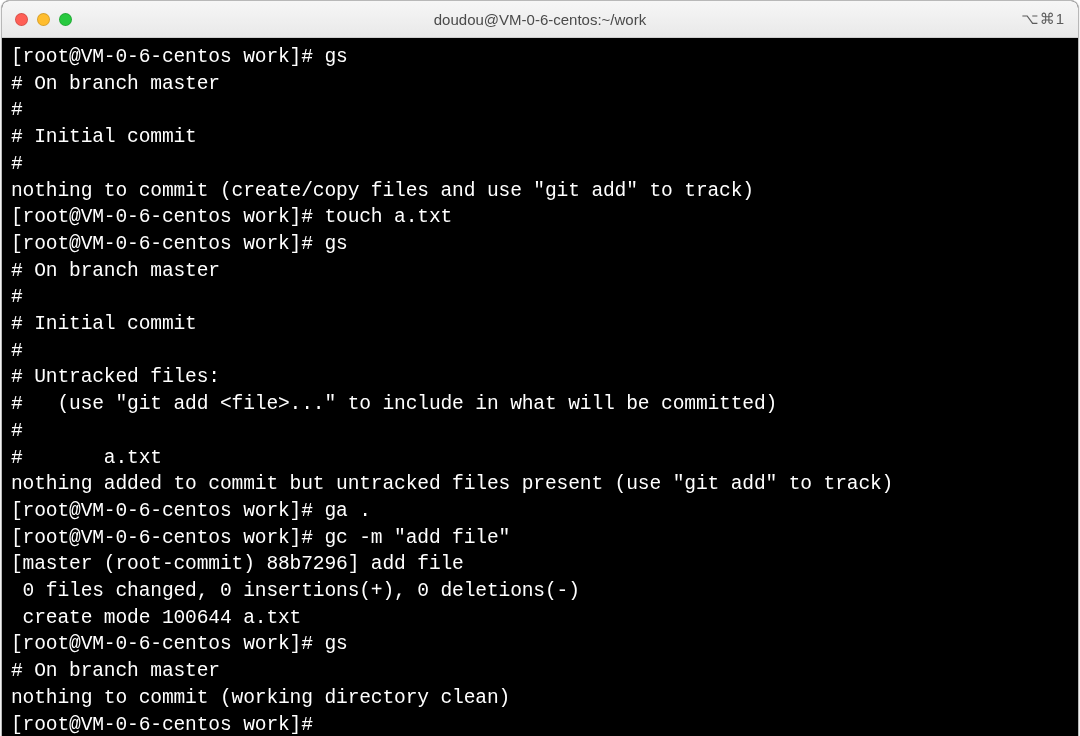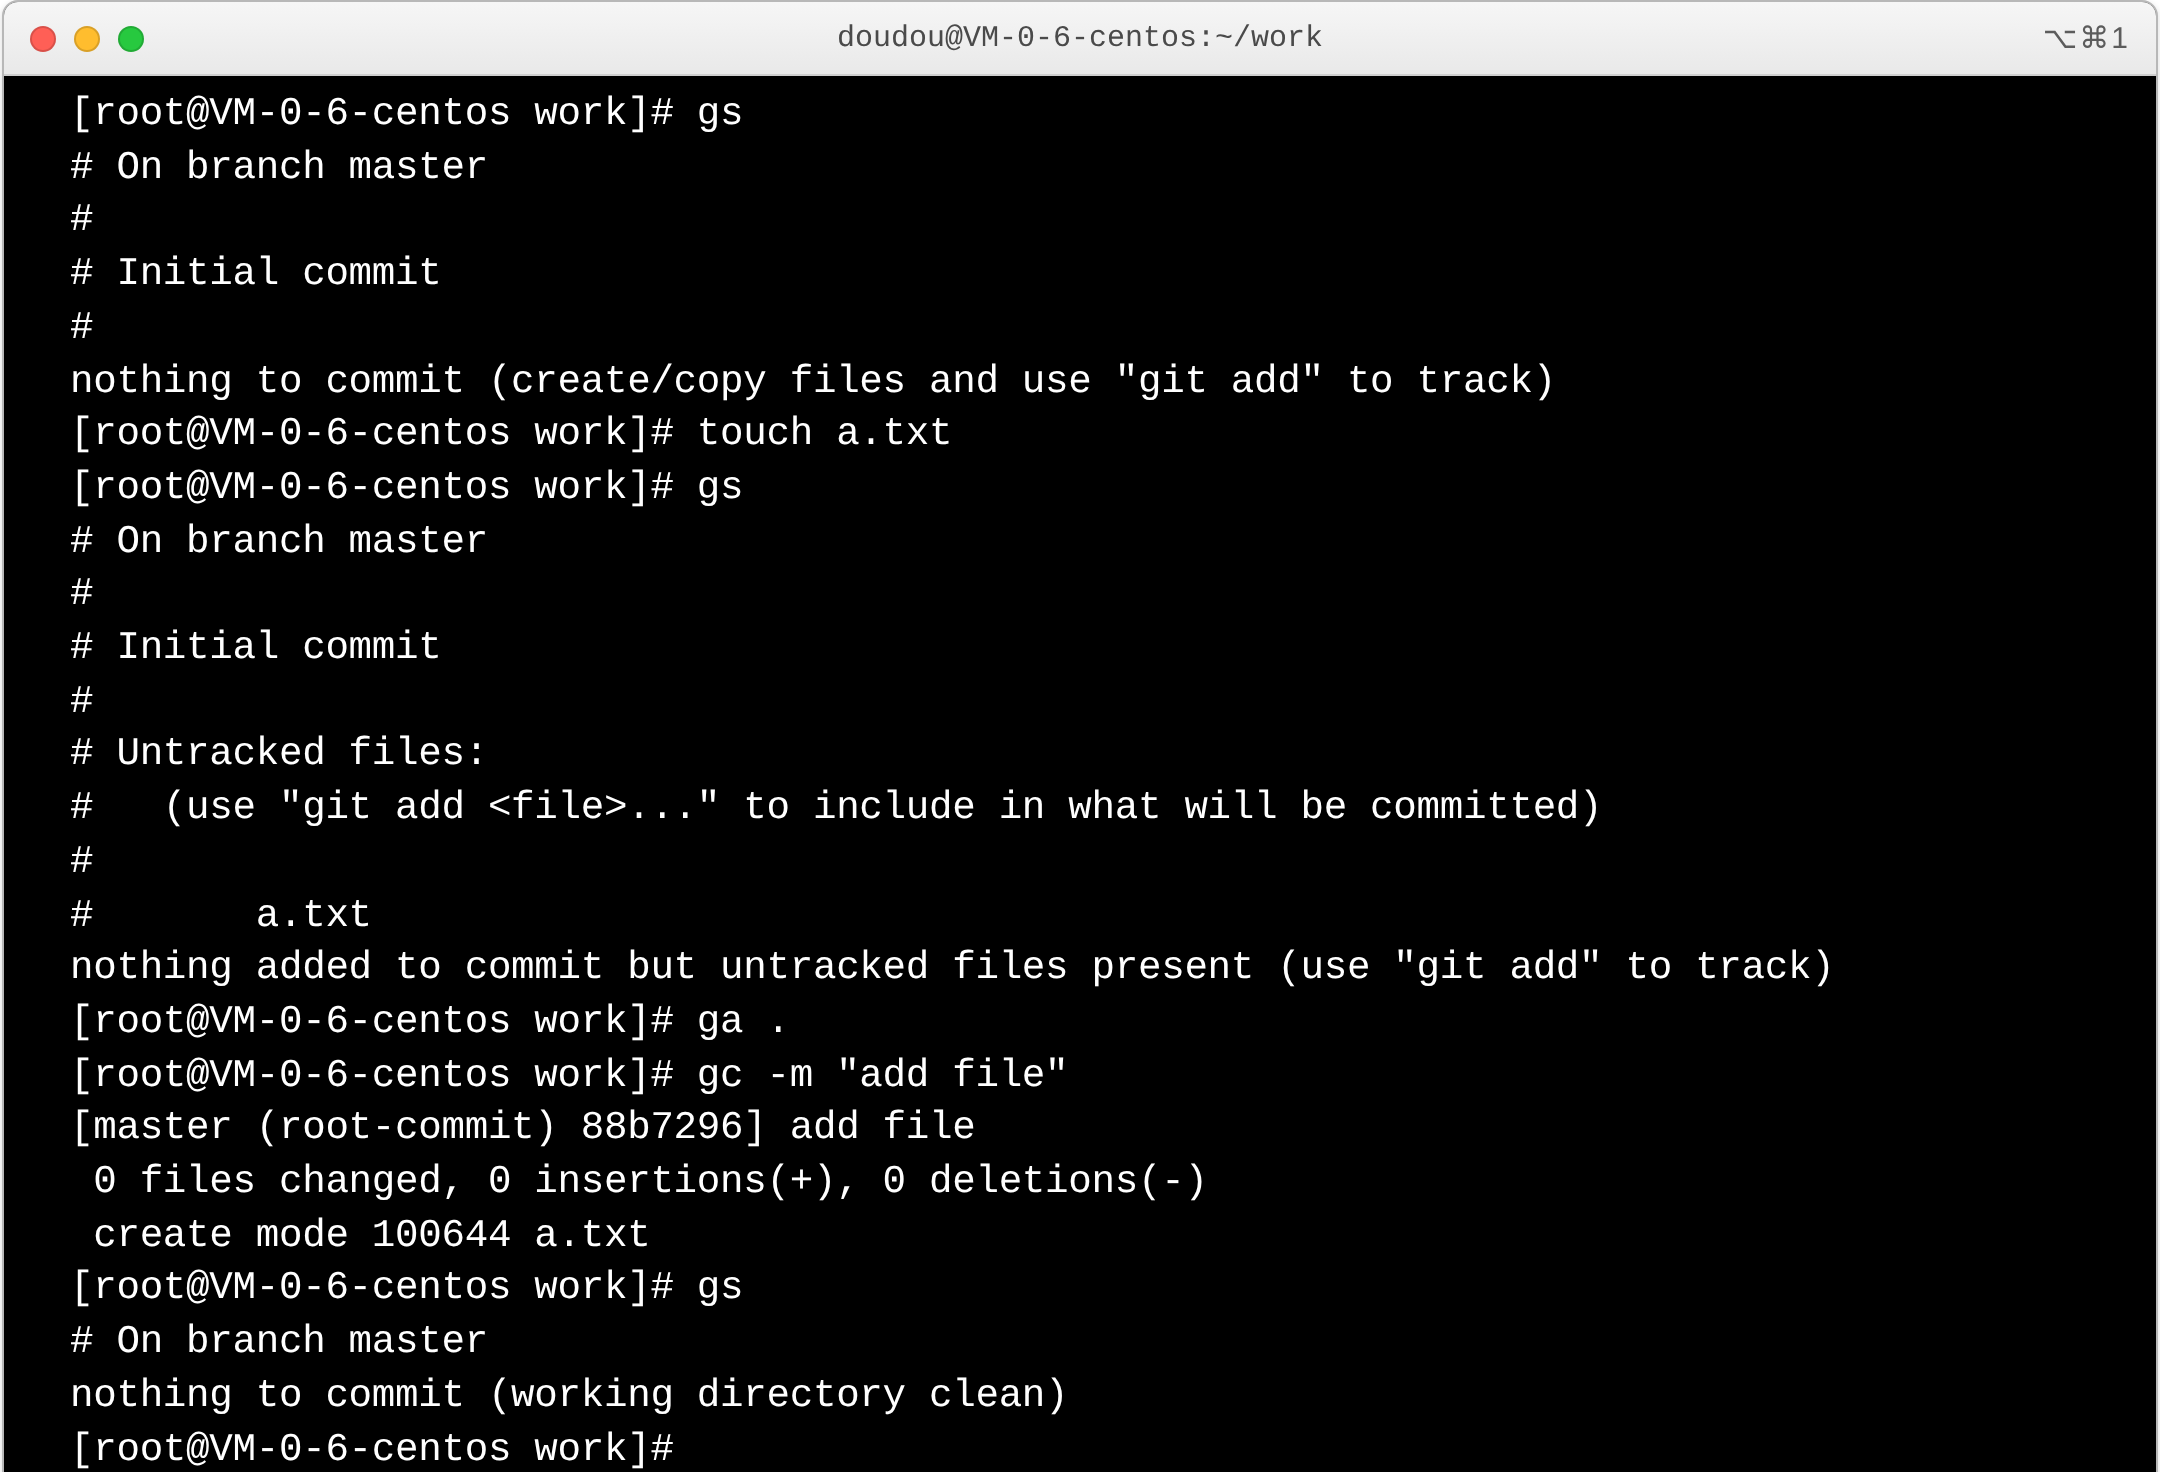--- a/index.html
+++ b/index.html
@@ -40,21 +40,21 @@
     border-radius: 50%;
     border: 0.5px solid rgba(0,0,0,0.15);
   }
   .traffic-close   { background: #ff5f56; }
   .traffic-min     { background: #ffbd2e; }
   .traffic-max     { background: #27c93f; }
   .title-text {
     position: absolute;
     left: 0; right: 0;
     text-align: center;
-    font-family: Liberation Mono, monospace;
+    font-family: Liberation Sans, sans-serif;
     font-size: 15px;
     color: #4a4a4a;
     font-weight: 400;
     pointer-events: none;
   }
   .titlebar-right {
     margin-left: auto;
     font-family: -apple-system, "Helvetica Neue", Arial, sans-serif;
     font-size: 15px;
     color: #5c5c5c;
@@ -64,21 +64,21 @@
     background: #000;
     color: #fff;
     padding: 6px 9px 8px 9px;
     font-size: 19.6px;
     line-height: 26.7px;
     white-space: pre;
     font-family: "Menlo", "Consolas", "Courier New", monospace;
     min-height: 695px;
     letter-spacing: -0.15px;
   }
-  .terminal-body div { white-space: pre; margin-left: 24px; }
+  .terminal-body div { white-space: pre; }
 </style>
 </head>
 <body>
 
 <div class="window">
   <div class="titlebar">
     <div class="traffic-lights">
       <div class="traffic-light traffic-close"></div>
       <div class="traffic-light traffic-min"></div>
       <div class="traffic-light traffic-max"></div>

